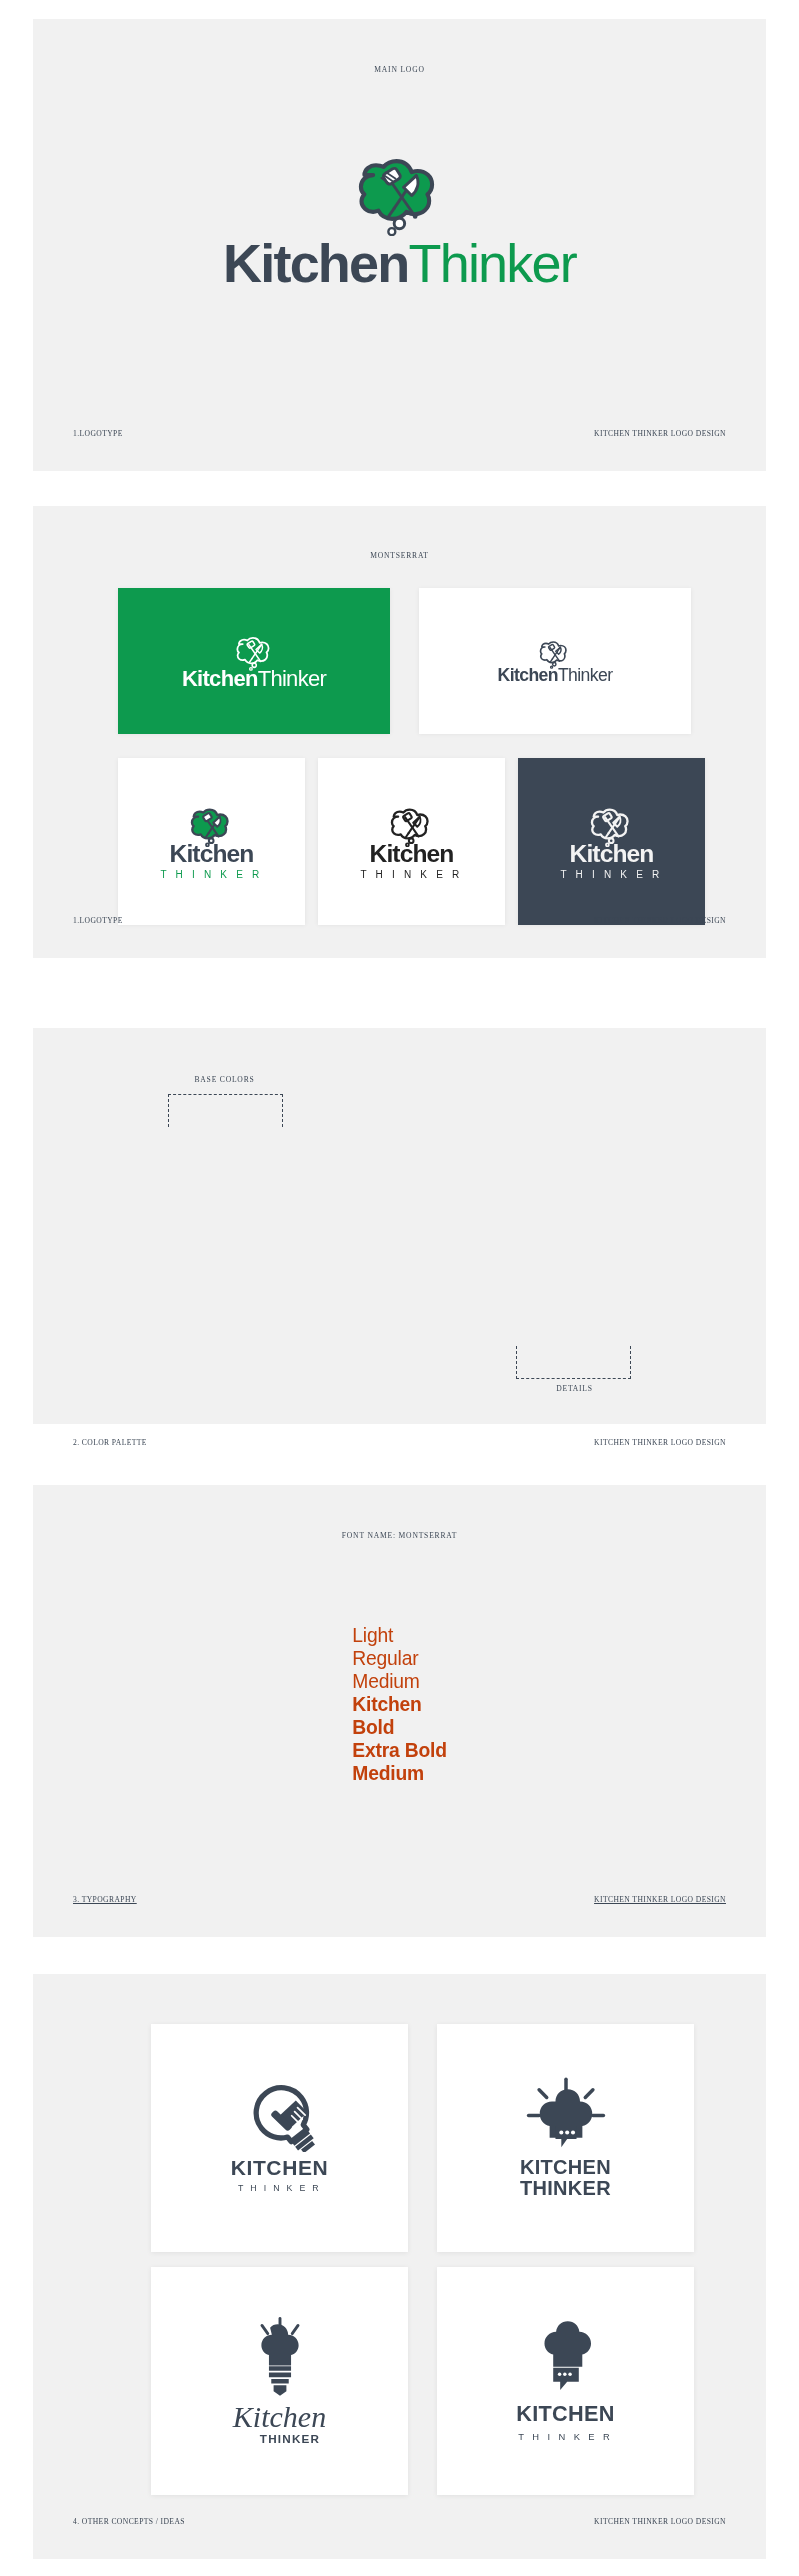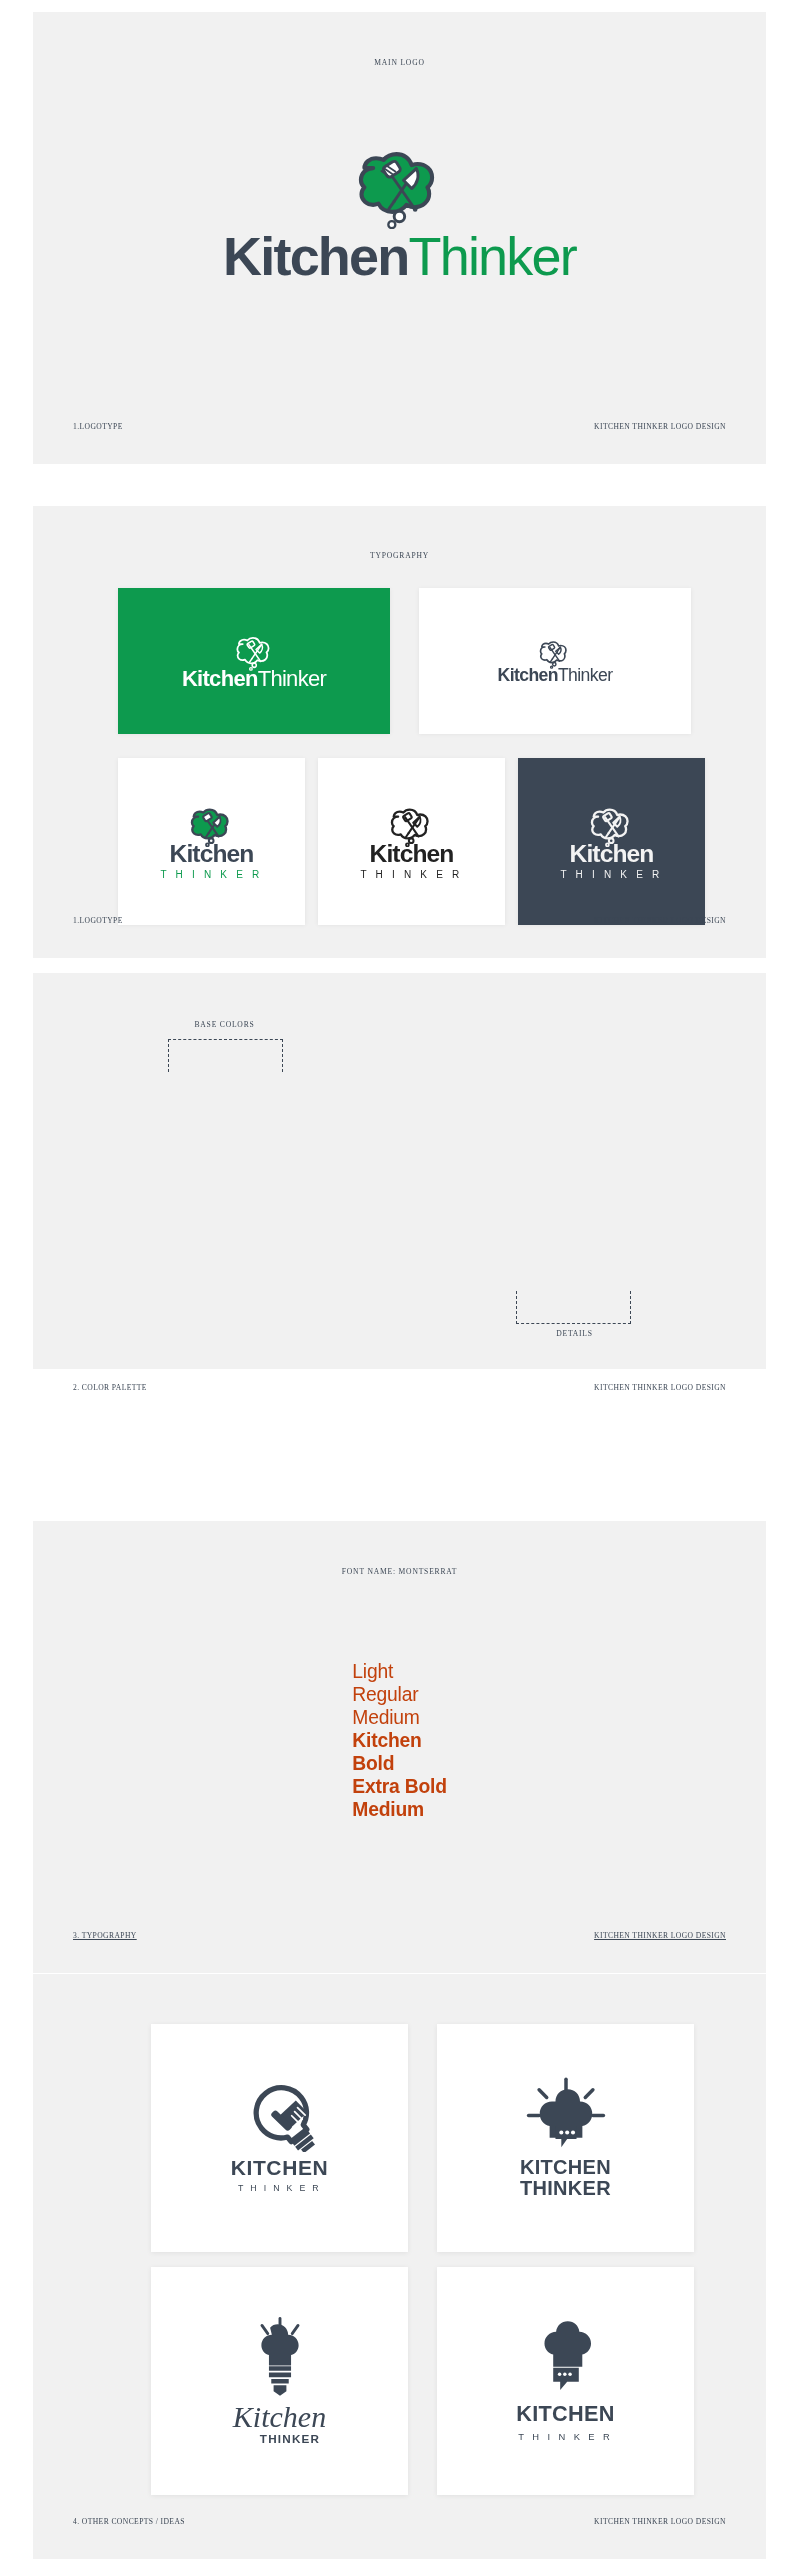--- a/index.html
+++ b/index.html
@@ -45,42 +45,42 @@
   .logo-h { display:flex; flex-direction:column; align-items:center; }
   .wordmark { white-space:nowrap; line-height:1; font-family:"Liberation Sans", sans-serif; }
   .wm-a { font-weight:700; }
   .wm-b { font-weight:300; }
 
   .logo-stack { display:flex; flex-direction:column; align-items:center; }
   .stack-top { font-weight:700; line-height:1; font-family:"Liberation Sans", sans-serif; }
   .stack-bot { font-weight:400; line-height:1; font-family:"Liberation Sans", sans-serif; }
 
   
-  #s1 { top:12px; height:452px; }
+  #s1 { top:19px; height:452px; }
   #s1 .sec-head { top:46px; }
   #s1 .mainlogo { position:absolute; left:0; width:100%; top:129px; }
   #s1 .mainlogo .wordmark { font-size:54px; letter-spacing:-1.8px; }
   #s1 .foot-left, #s1 .foot-right { top:410px; }
 
   
   #s2 { top:506px; height:452px; }
   #s2 .sec-head { top:45px; }
   #s2 .foot-left, #s2 .foot-right { top:410px; }
 
   .vrow { position:absolute; display:flex; }
   .vbox { position:relative; display:flex; align-items:center; justify-content:center;
           box-shadow:0 1.2px 4.7px rgba(0,0,0,.07); }
 
   #s2 .vrow1 { top:82px; left:85px; gap:29px; }
   #s2 .vrow1 .vbox { width:272px; height:146px; }
   #s2 .vrow2 { top:252px; left:85px; gap:13px; }
   #s2 .vrow2 .vbox { width:187px; height:167px; }
 
   
-  #s3 { top:973px; height:396px; }
+  #s3 { top:1028px; height:396px; }
   #s3 .foot-left, #s3 .foot-right { top:410px; }
 
   .bracket {
     position:absolute;
     border:1.2px dashed #3c4755;
     border-bottom:none;
   }
   .bracket.down { border:1.2px dashed #3c4755; border-top:none; }
   .label-mini {
     position:absolute;
@@ -97,21 +97,21 @@
   }
   .swatch-chip { width:100%; height:88px; }
   .swatch-hex {
     font-family:"Liberation Serif", serif;
     font-size:9.4px; letter-spacing:0.6px;
     color:#333; text-align:center;
     padding:11px 0 11.7px 0;
   }
 
   
-  #s4 { top:1485px; height:452px; background:#f1f1f1;margin-top:36px; }
+  #s4 { top:1485px; height:452px; background:#f1f1f1; }
   #s4 .sec-head { top:46px; }
   #s4 .foot-left, #s4 .foot-right { top:410px;text-decoration:underline; }
   .typo-wrap { position:absolute; top:140px; left:0; width:100%;
                display:flex; justify-content:center; align-items:center; gap:43px; }
   .aa { font-size:111px; font-weight:300; color:#3c4755; line-height:.95;
         font-family:"Liberation Sans", sans-serif; letter-spacing:-1.2px; }
   .weights { display:flex; flex-direction:column; }
   .weights div { font-size:19.3px; color:#c2410c; line-height:1.19;
                  font-family:"Liberation Sans", sans-serif; letter-spacing:-0.2px; }
   .w-light{font-weight:300;} .w-regular{font-weight:400;} .w-medium{font-weight:500;}
@@ -167,21 +167,21 @@
           <span class="wm-a" style="color:#3C4755">Kitchen</span><span class="wm-b" style="color:#0D9A4E">Thinker</span>
         </div>
       </div>
     </div>
 
     <div class="foot-left">1.LOGOTYPE</div>
     <div class="foot-right">KITCHEN THINKER LOGO DESIGN</div>
   </div>
 
   <div class="section" id="s2">
-    <div class="sec-head">TYPOGRAPHY</div>
+    <div class="sec-head">MONTSERRAT</div>
 
     <div class="vrow vrow1">
 
       <div class="vbox" style="background:#0D9A4E">
         <div class="logo-h">
           <span>
             <svg width="43" height="39" viewBox="0 0 168 150">
               <path d="M38 46c-12 0-21 9-21 20 0 5 2 10 6 13-3 3-5 7-5 12 0 10 9 18 20 18 3 0 6-1 9-2 4 8 13 14 24 14 10 0 19-5 24-12 4 2 9 4 14 4 14 0 25-10 25-23 0-4-1-8-3-11 5-4 8-10 8-17 0-13-11-23-25-23-3 0-7 1-10 2C100 29 90 22 78 22c-9 0-17 4-22 10-4-2-8-3-13-3-11 0-20 8-20 17z" fill="none" stroke="#ffffff" stroke-width="7" stroke-linejoin="round"></path>
               <g stroke="#ffffff" stroke-width="6" stroke-linecap="round" stroke-linejoin="round" fill="none">
                 <path d="M112 47 L74 103"></path>

